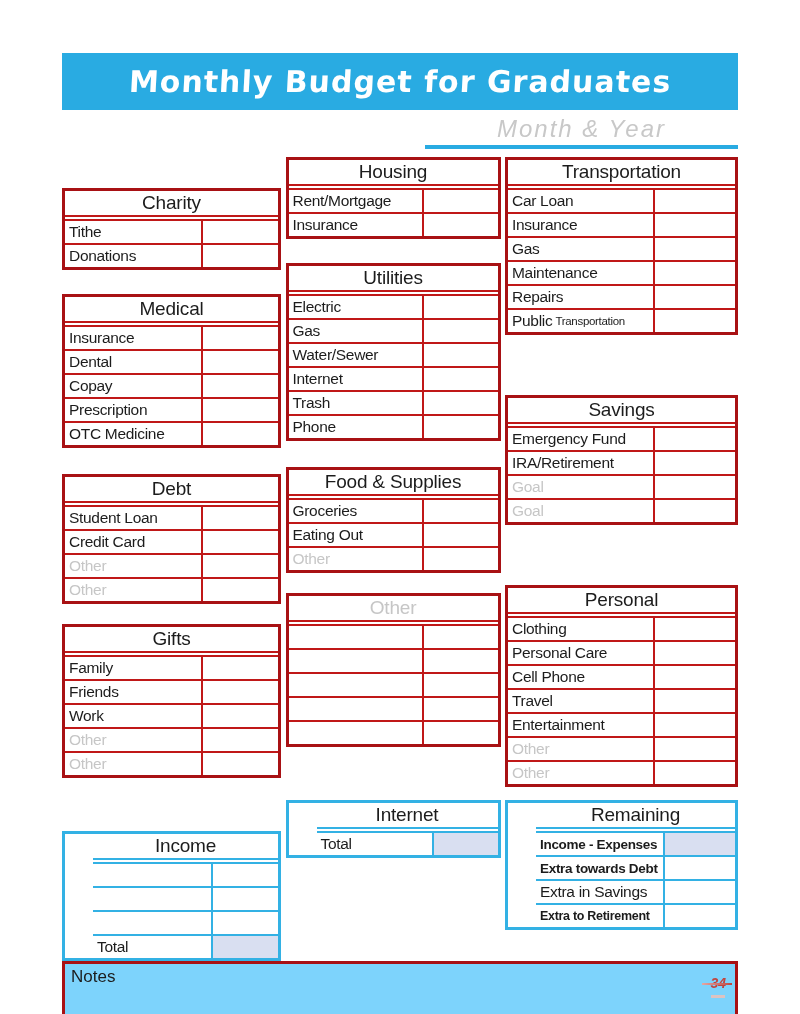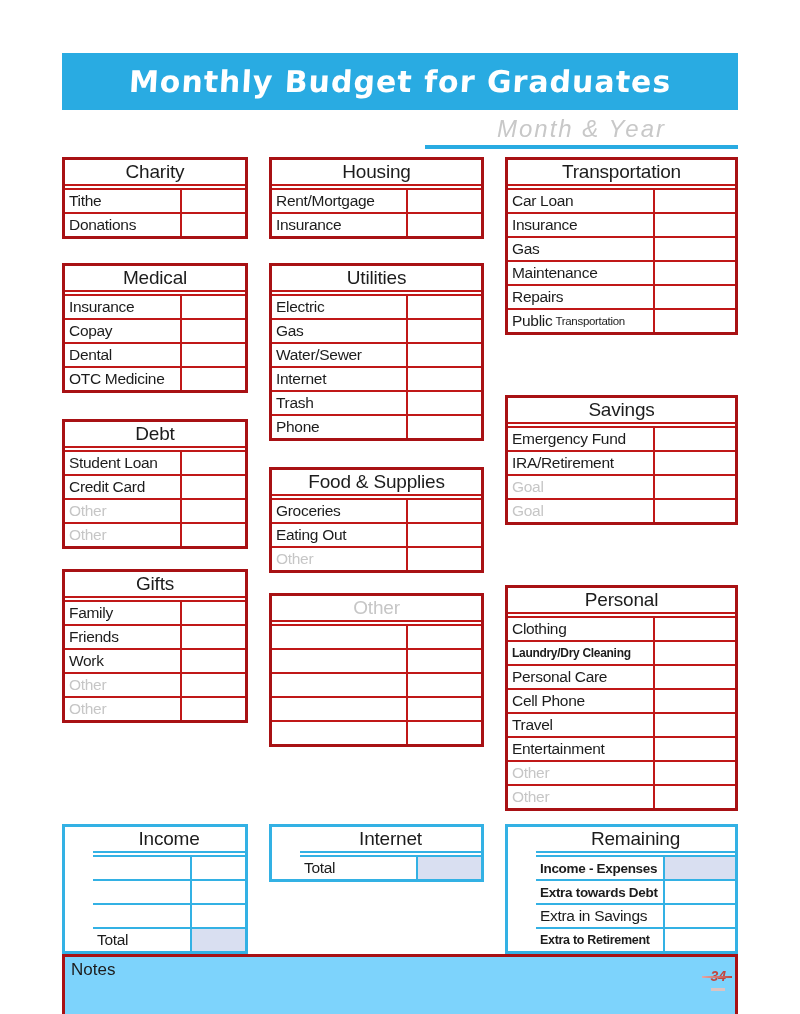--- a/index.html
+++ b/index.html
@@ -34,21 +34,21 @@
   
   .monthyear-wrap{display:flex;justify-content:flex-end;margin-top:5px;}
   .monthyear{
     width:313px;text-align:center;color:#C8C8C8;font-size:24px;
     font-style:italic;letter-spacing:2px;
     border-bottom:4px solid var(--banner-blue);padding-bottom:2px;
   }
 
   
   .maingrid{display:flex;justify-content:space-between;margin-top:8px;}
-  .col1{width:186px;}.col2{width:215px;}.col3{width:233px;gap:32px;}
+  .col1{width:219px;margin-top:31px;}.col2{width:215px;}.col3{width:233px;gap:32px;}
   .col{display:flex;flex-direction:column;}
   .col1 .tbl{margin-bottom:24px;} .col1 .tbl:nth-child(2){margin-bottom:26px;}
   .col1 .tbl:nth-child(3){margin-bottom:20px;} .col1 .tbl:last-child{margin-bottom:0;}
   .col2 .tbl{margin-bottom:24px;} .col2 .tbl:nth-child(2){margin-bottom:26px;}
   .col2 .tbl:nth-child(3){margin-bottom:20px;} .col2 .tbl:last-child{margin-bottom:0;}
   .col3 .tbl{margin-bottom:28px;} .col3 .tbl:last-child{margin-bottom:0;}
 
   
   .tbl{border:3px solid var(--red-dark);background:#fff;}
   .tbl.blue{border-color:var(--border-blue);padding-left:28px;}
@@ -128,25 +128,29 @@
             </div>
         </div>
         <div class="tbl">
           <div class="thead">Medical</div>
           <div class="tbody">
               <div class="row">
                 <span class="lbl">Insurance</span>
                 <span class="amt"></span>
               </div>
               <div class="row">
+                <span class="lbl">Dental</span>
+                <span class="amt"></span>
+              </div>
+              <div class="row">
                 <span class="lbl">Copay</span>
                 <span class="amt"></span>
               </div>
               <div class="row">
-                <span class="lbl">Dental</span>
+                <span class="lbl">Prescription</span>
                 <span class="amt"></span>
               </div>
               <div class="row">
                 <span class="lbl">OTC Medicine</span>
                 <span class="amt"></span>
               </div>
             </div>
         </div>
         <div class="tbl">
           <div class="thead">Debt</div>
@@ -335,24 +339,20 @@
                 <span class="lbl">Goal</span>
                 <span class="amt"></span>
               </div>
             </div>
         </div>
         <div class="tbl">
           <div class="thead">Personal</div>
           <div class="tbody">
               <div class="row">
                 <span class="lbl">Clothing</span>
-                <span class="amt"></span>
-              </div>
-              <div class="row small">
-                <span class="lbl">Laundry/Dry Cleaning</span>
                 <span class="amt"></span>
               </div>
               <div class="row">
                 <span class="lbl">Personal Care</span>
                 <span class="amt"></span>
               </div>
               <div class="row">
                 <span class="lbl">Cell Phone</span>
                 <span class="amt"></span>
               </div>

